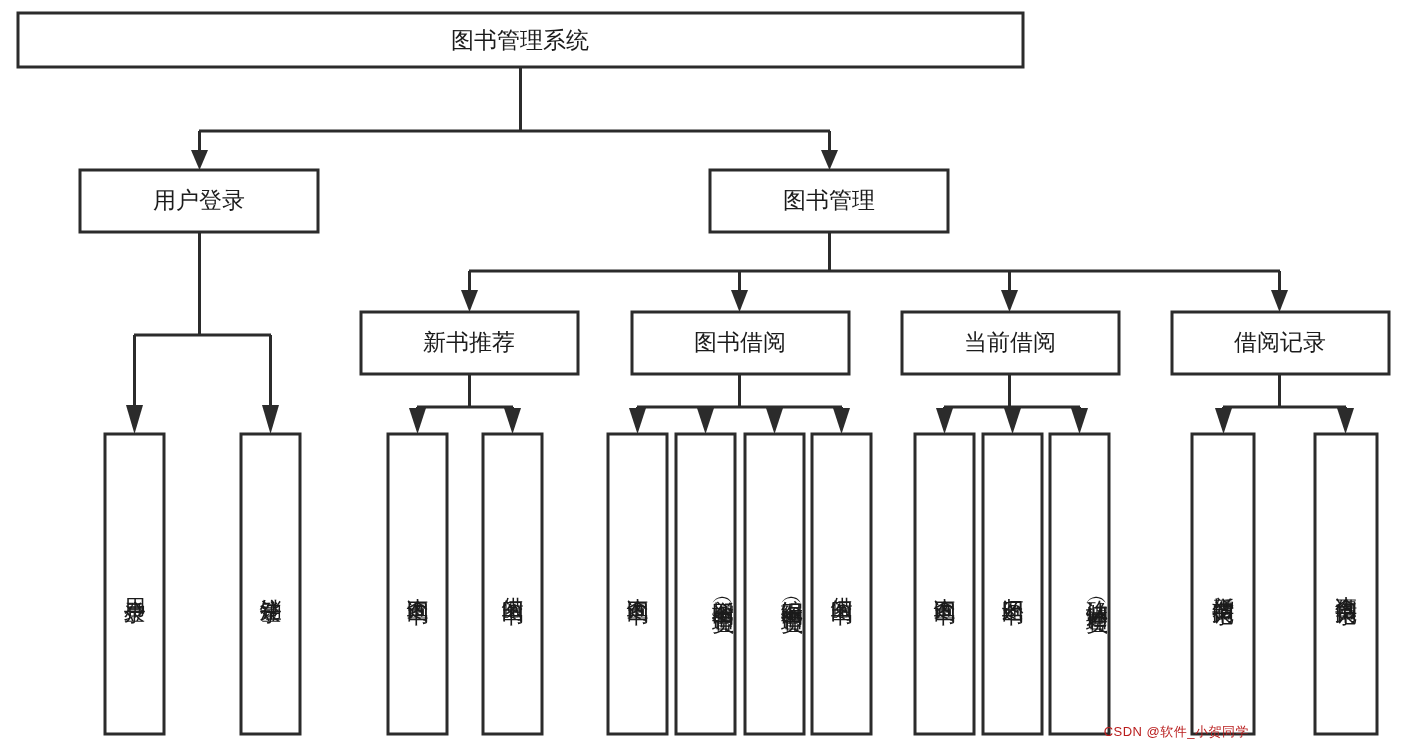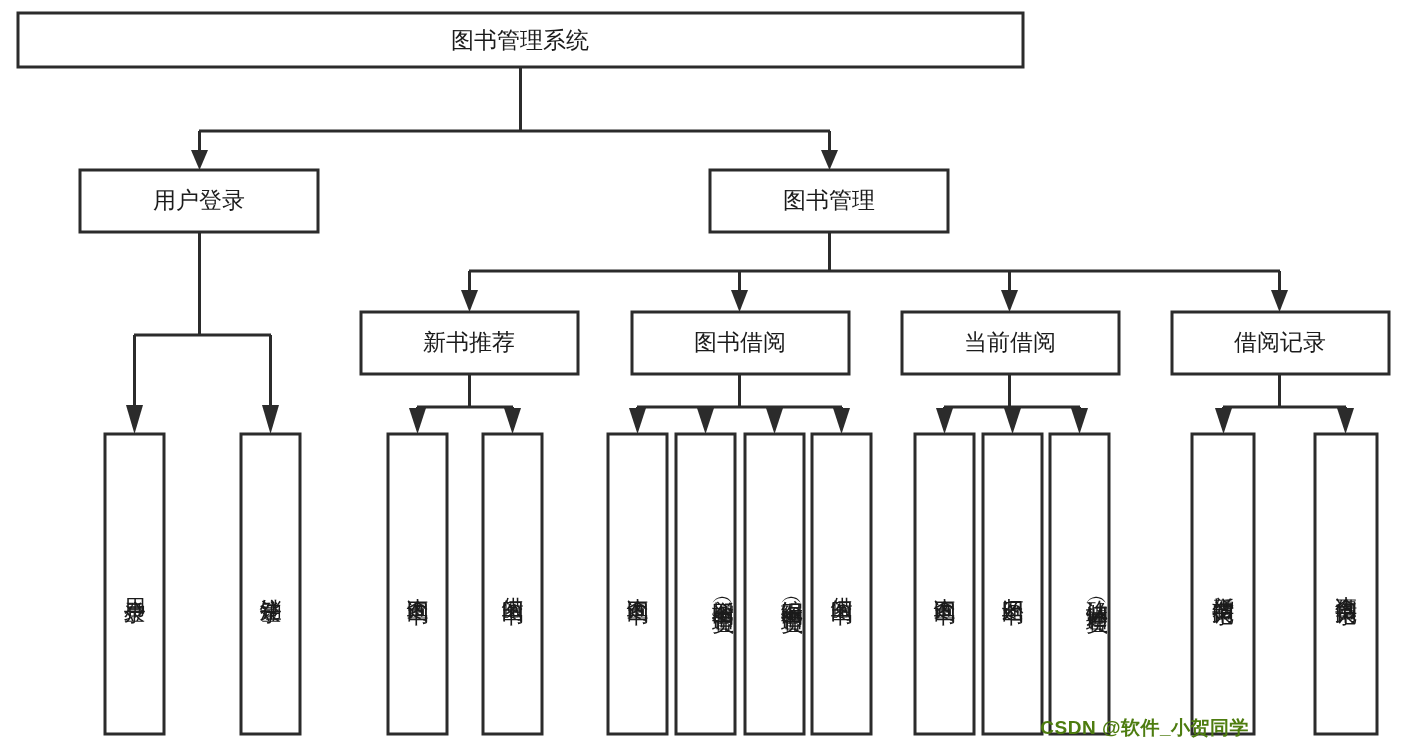--- a/index.html
+++ b/index.html
@@ -61,25 +61,24 @@
     letter-spacing: 2px;
     color: #1b1b1b;
     white-space: nowrap;
     pointer-events: none;
   }
   .watermark {
     position: absolute;
     right: 8px;
     bottom: 6px;
     font-family: "Liberation Sans", "DejaVu Sans", sans-serif;
-    font-size: 19px;
-    color: #4d7c0f;
+    font-size: 13px;
+    color: #b91c1c;
     letter-spacing: 0.5px;
     user-select: none;
-    font-weight: bold;
   }
 </style>
 </head>
 <body>
 
 <div id="diagram-root">
 
   <svg class="diagram-canvas" viewBox="0 0 1405 747">
 
     <g>

